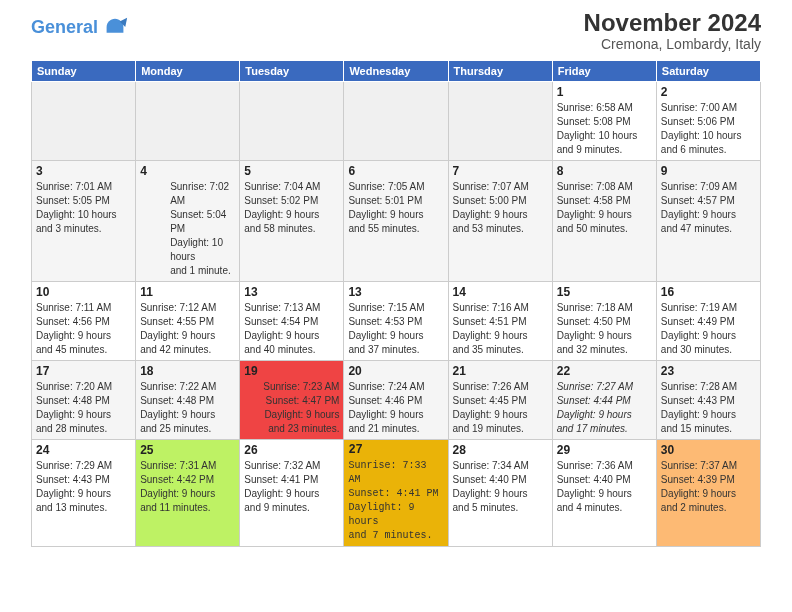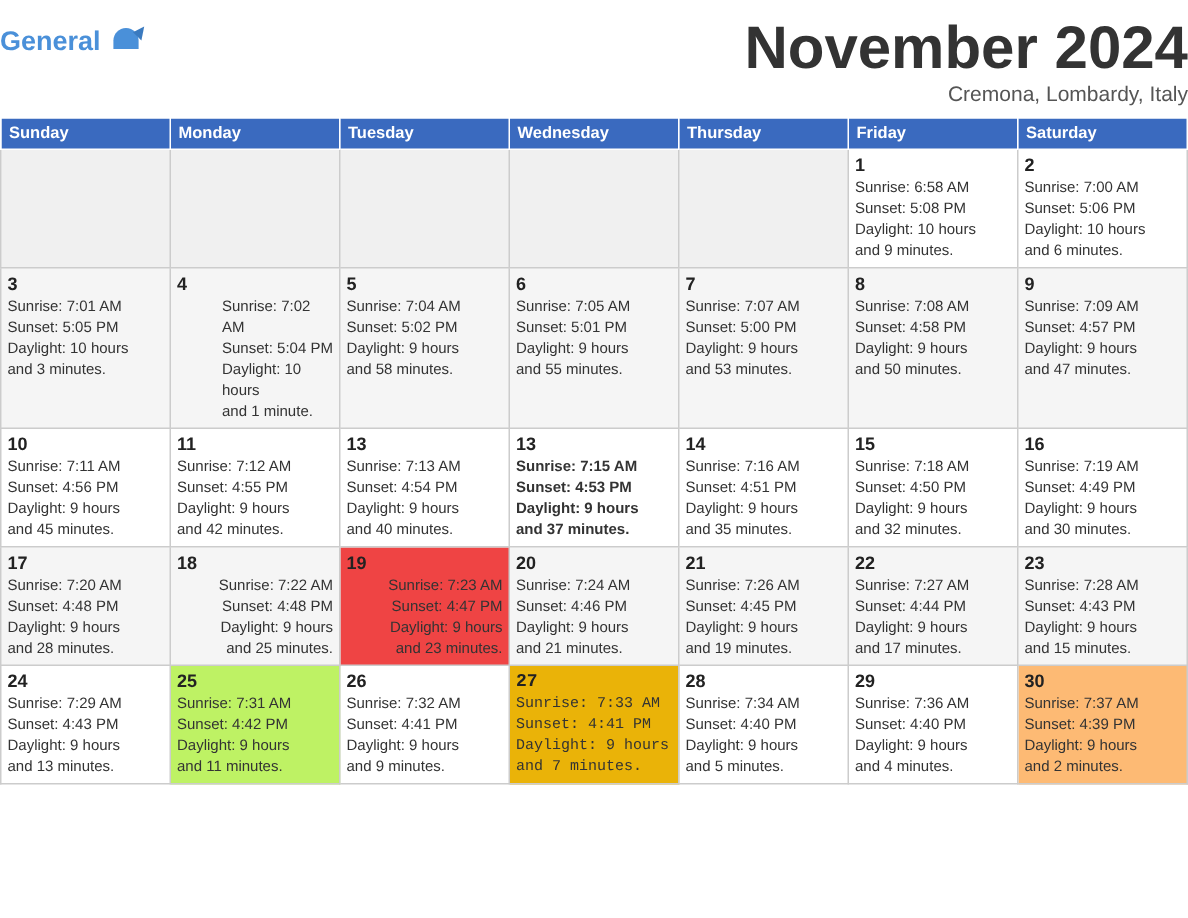--- a/index.html
+++ b/index.html
@@ -5,21 +5,21 @@
     * { margin: 0; padding: 0; box-sizing: border-box; }
     body {
       font-family: Arial, sans-serif;
       background: #fff;
       width: 792px;
       height: 612px;
       overflow: hidden;
     }
     .container {
       width: 792px;
-      padding: 10px 0;
+      padding: 10px 31px;
     }
     .header-row {
       display: flex;
       align-items: flex-start;
       justify-content: space-between;
       margin-bottom: 8px;
     }
     .logo {
       display: flex;
       align-items: center;
@@ -36,21 +36,21 @@
     }
     .logo-icon {
       width: 28px;
       height: 28px;
       margin-left: 3px;
     }
     .title-block {
       text-align: right;
     }
     .month-title {
-      font-size: 40px;
+      font-size: 24px;
       font-weight: bold;
       color: #333;
       line-height: 1.1;
     }
     .subtitle {
       font-size: 14px;
       color: #555;
     }
     .calendar {
       width: 100%;
@@ -219,21 +219,21 @@
           </td>
           <td style="background: rgb(255, 255, 255);">
             <span class="day-num">13</span>
             <div class="day-info" style="white-space: pre-line;">Sunrise: 7:13 AM
 Sunset: 4:54 PM
 Daylight: 9 hours
 and 40 minutes.</div>
           </td>
           <td style="background: rgb(255, 255, 255);">
             <span class="day-num">13</span>
-            <div class="day-info" style="white-space: pre-line; font-weight: bold;">Sunrise: 7:15 AM
+            <div class="day-info" style="white-space: pre-line;">Sunrise: 7:15 AM
 Sunset: 4:53 PM
 Daylight: 9 hours
 and 37 minutes.</div>
           </td>
           <td style="background: rgb(255, 255, 255);">
             <span class="day-num">14</span>
             <div class="day-info" style="white-space: pre-line;">Sunrise: 7:16 AM
 Sunset: 4:51 PM
 Daylight: 9 hours
 and 35 minutes.</div>
@@ -256,21 +256,21 @@
         <tr style="background: rgb(245, 245, 245);">
           <td style="background: rgb(245, 245, 245);">
             <span class="day-num">17</span>
             <div class="day-info" style="white-space: pre-line;">Sunrise: 7:20 AM
 Sunset: 4:48 PM
 Daylight: 9 hours
 and 28 minutes.</div>
           </td>
           <td style="background: rgb(245, 245, 245);">
             <span class="day-num">18</span>
-            <div class="day-info" style="white-space: pre-line; text-align: right;">Sunrise: 7:22 AM
+            <div class="day-info" style="white-space: pre-line;">Sunrise: 7:22 AM
 Sunset: 4:48 PM
 Daylight: 9 hours
 and 25 minutes.</div>
           </td>
           <td style="background: #ef4444;">
             <span class="day-num">19</span>
             <div class="day-info" style="white-space: pre-line; text-align: right;">Sunrise: 7:23 AM
 Sunset: 4:47 PM
 Daylight: 9 hours
 and 23 minutes.</div>
@@ -284,21 +284,21 @@
           </td>
           <td style="background: rgb(245, 245, 245);">
             <span class="day-num">21</span>
             <div class="day-info" style="white-space: pre-line;">Sunrise: 7:26 AM
 Sunset: 4:45 PM
 Daylight: 9 hours
 and 19 minutes.</div>
           </td>
           <td style="background: rgb(245, 245, 245);">
             <span class="day-num">22</span>
-            <div class="day-info" style="white-space: pre-line;">Sunrise: 7:27 AM
+            <div class="day-info" style="white-space: pre-line; font-style: italic;">Sunrise: 7:27 AM
 Sunset: 4:44 PM
 Daylight: 9 hours
 and 17 minutes.</div>
           </td>
           <td style="background: rgb(245, 245, 245);">
             <span class="day-num">23</span>
             <div class="day-info" style="white-space: pre-line;">Sunrise: 7:28 AM
 Sunset: 4:43 PM
 Daylight: 9 hours
 and 15 minutes.</div>

